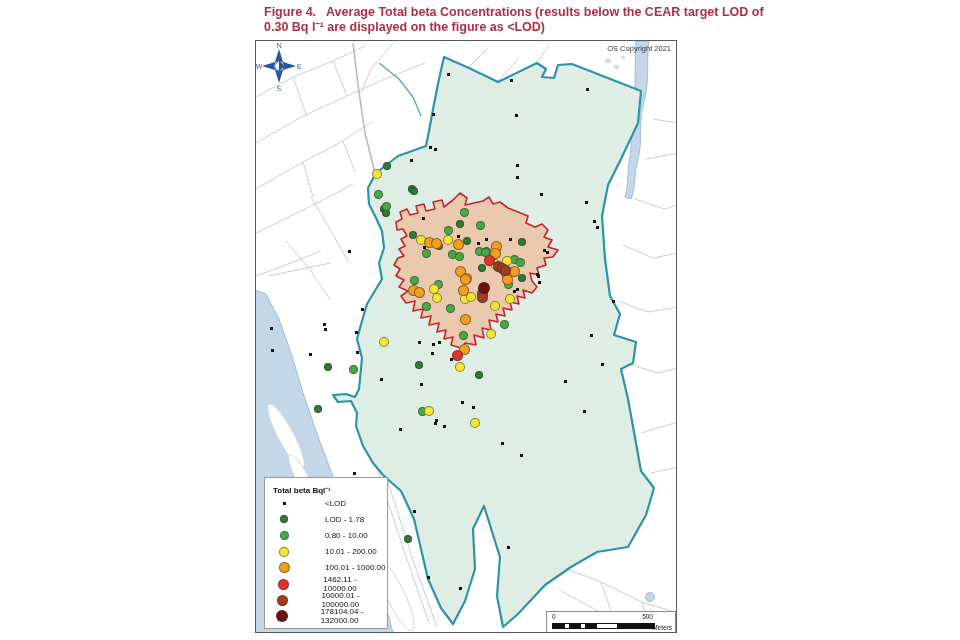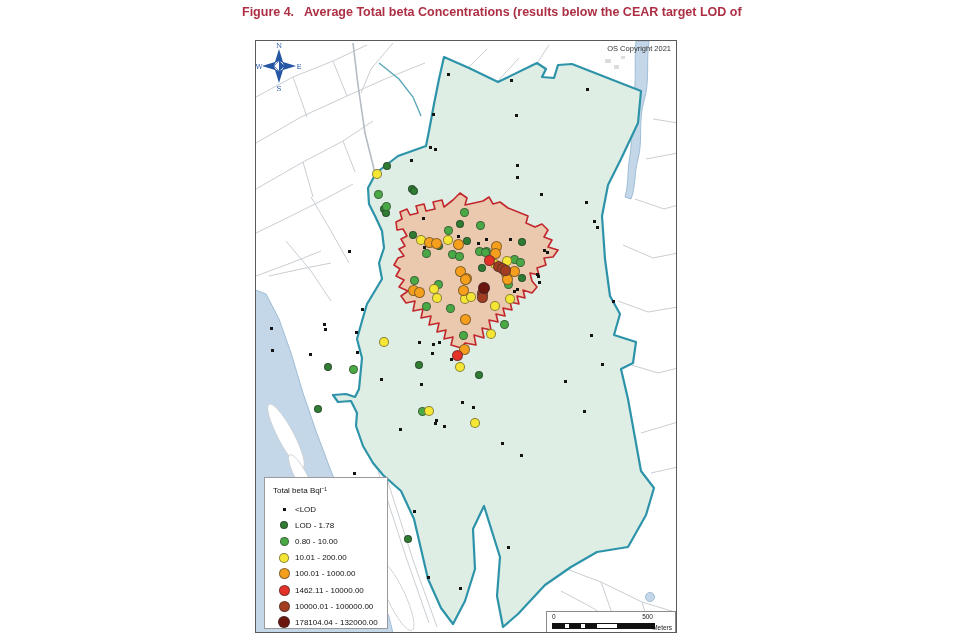--- a/index.html
+++ b/index.html
@@ -1,50 +1,51 @@
 <!DOCTYPE html>
 <html><head>
 <meta charset="utf-8">
 <style>
   html,body{margin:0;padding:0;background:#ffffff;}
   #page{position:relative;width:960px;height:640px;background:#fff;overflow:hidden;
         font-family:"Liberation Sans", sans-serif;}
-  #fig-title{position:absolute;left:242px;top:5px;font-size:12.5px;font-weight:bold;
+  #fig-title{position:absolute;left:264px;top:5px;font-size:12.5px;font-weight:bold;
              color:#ad2f44;line-height:1.22;}
   #fig-title div{white-space:pre;}
   #map{position:absolute;left:255px;top:40px;width:422px;height:593px;
        border:1.5px solid #58595b;background:#ffffff;overflow:hidden;box-sizing:border-box;}
   #map svg{position:absolute;left:0;top:0;}
   #dots{position:absolute;left:0;top:0;width:100%;height:100%;}
   .dot{position:absolute;box-sizing:border-box;}
   #copyright{position:absolute;top:3px;right:5px;font-size:7.5px;color:#333;}
   #compass{position:absolute;left:9px;top:4px;width:46px;height:52px;}
   #legend{position:absolute;left:8px;top:436px;width:124px;height:152px;background:#fff;
           border:1px solid #9a9a9a;box-sizing:border-box;padding:6px 0 0 8px;}
-  #legend-title{font-size:8px;font-weight:normal;color:#111;margin-bottom:6px;}
-  .legend-row{display:flex;align-items:center;height:16.2px;}
+  #legend-title{font-size:8px;font-weight:bold;color:#111;}
+  .legend-row{display:flex;align-items:center;height:16.2px;gap:30px;}
   .legend-swatch-cell{width:22px;display:flex;justify-content:center;align-items:center;}
   .legend-swatch{box-sizing:border-box;}
   .legend-label{font-size:8px;color:#111;}
   #scalebar{position:absolute;left:290px;top:570px;width:130px;height:22px;background:#fff;
             border:1px solid #8a8a8a;box-sizing:border-box;}
   #scalebar .zero{position:absolute;left:5px;top:1px;font-size:6.5px;color:#222;}
   #scalebar .end{position:absolute;right:22px;top:1px;font-size:6.5px;color:#222;}
   #scalebar .units{position:absolute;right:3px;top:12px;font-size:6.5px;color:#222;}
   #scalebar .bar{position:absolute;left:5px;top:11px;width:101px;height:4px;border:1px solid #111;
       background:linear-gradient(90deg,#111 0 12%,#fff 12% 16%,#111 16% 28%,#fff 28% 32%,
                  #111 32% 44%,#fff 44% 63%,#111 63% 100%);}
 </style>
 </head>
 <body>
 
 <div id="page">
 
   <div id="fig-title">
     <div>Figure 4.   Average Total beta Concentrations (results below the CEAR target LOD of</div>
+    <div>0.30 Bq l⁻¹ are displayed on the figure as &lt;LOD)</div>
   </div>
 
   <div id="map">
 
     <svg width="422" height="593" viewBox="255 40 422 593">
 
       <g>
         <path d="M252,288 L265,293 L278,318 L290,352 L302,392 L315,430 L330,470 L348,514 L368,562 L388,616 L394,640 L252,640 Z" fill="#c3d7e8" stroke="#9fbdd6" stroke-width="1"></path>
         <path d="M640,40 L648,40 C645,60 649,80 643,100 C637,120 642,140 637,158 C633,172 635,185 630,198 L624,196 C628,182 626,170 629,155 C632,138 628,120 632,100 C636,80 633,60 635,40 Z" fill="#c3d7e8" stroke="#9fbdd6" stroke-width="1"></path>
         <circle cx="649" cy="596" r="4.5" fill="#c3d7e8" stroke="#9fbdd6"></circle>

